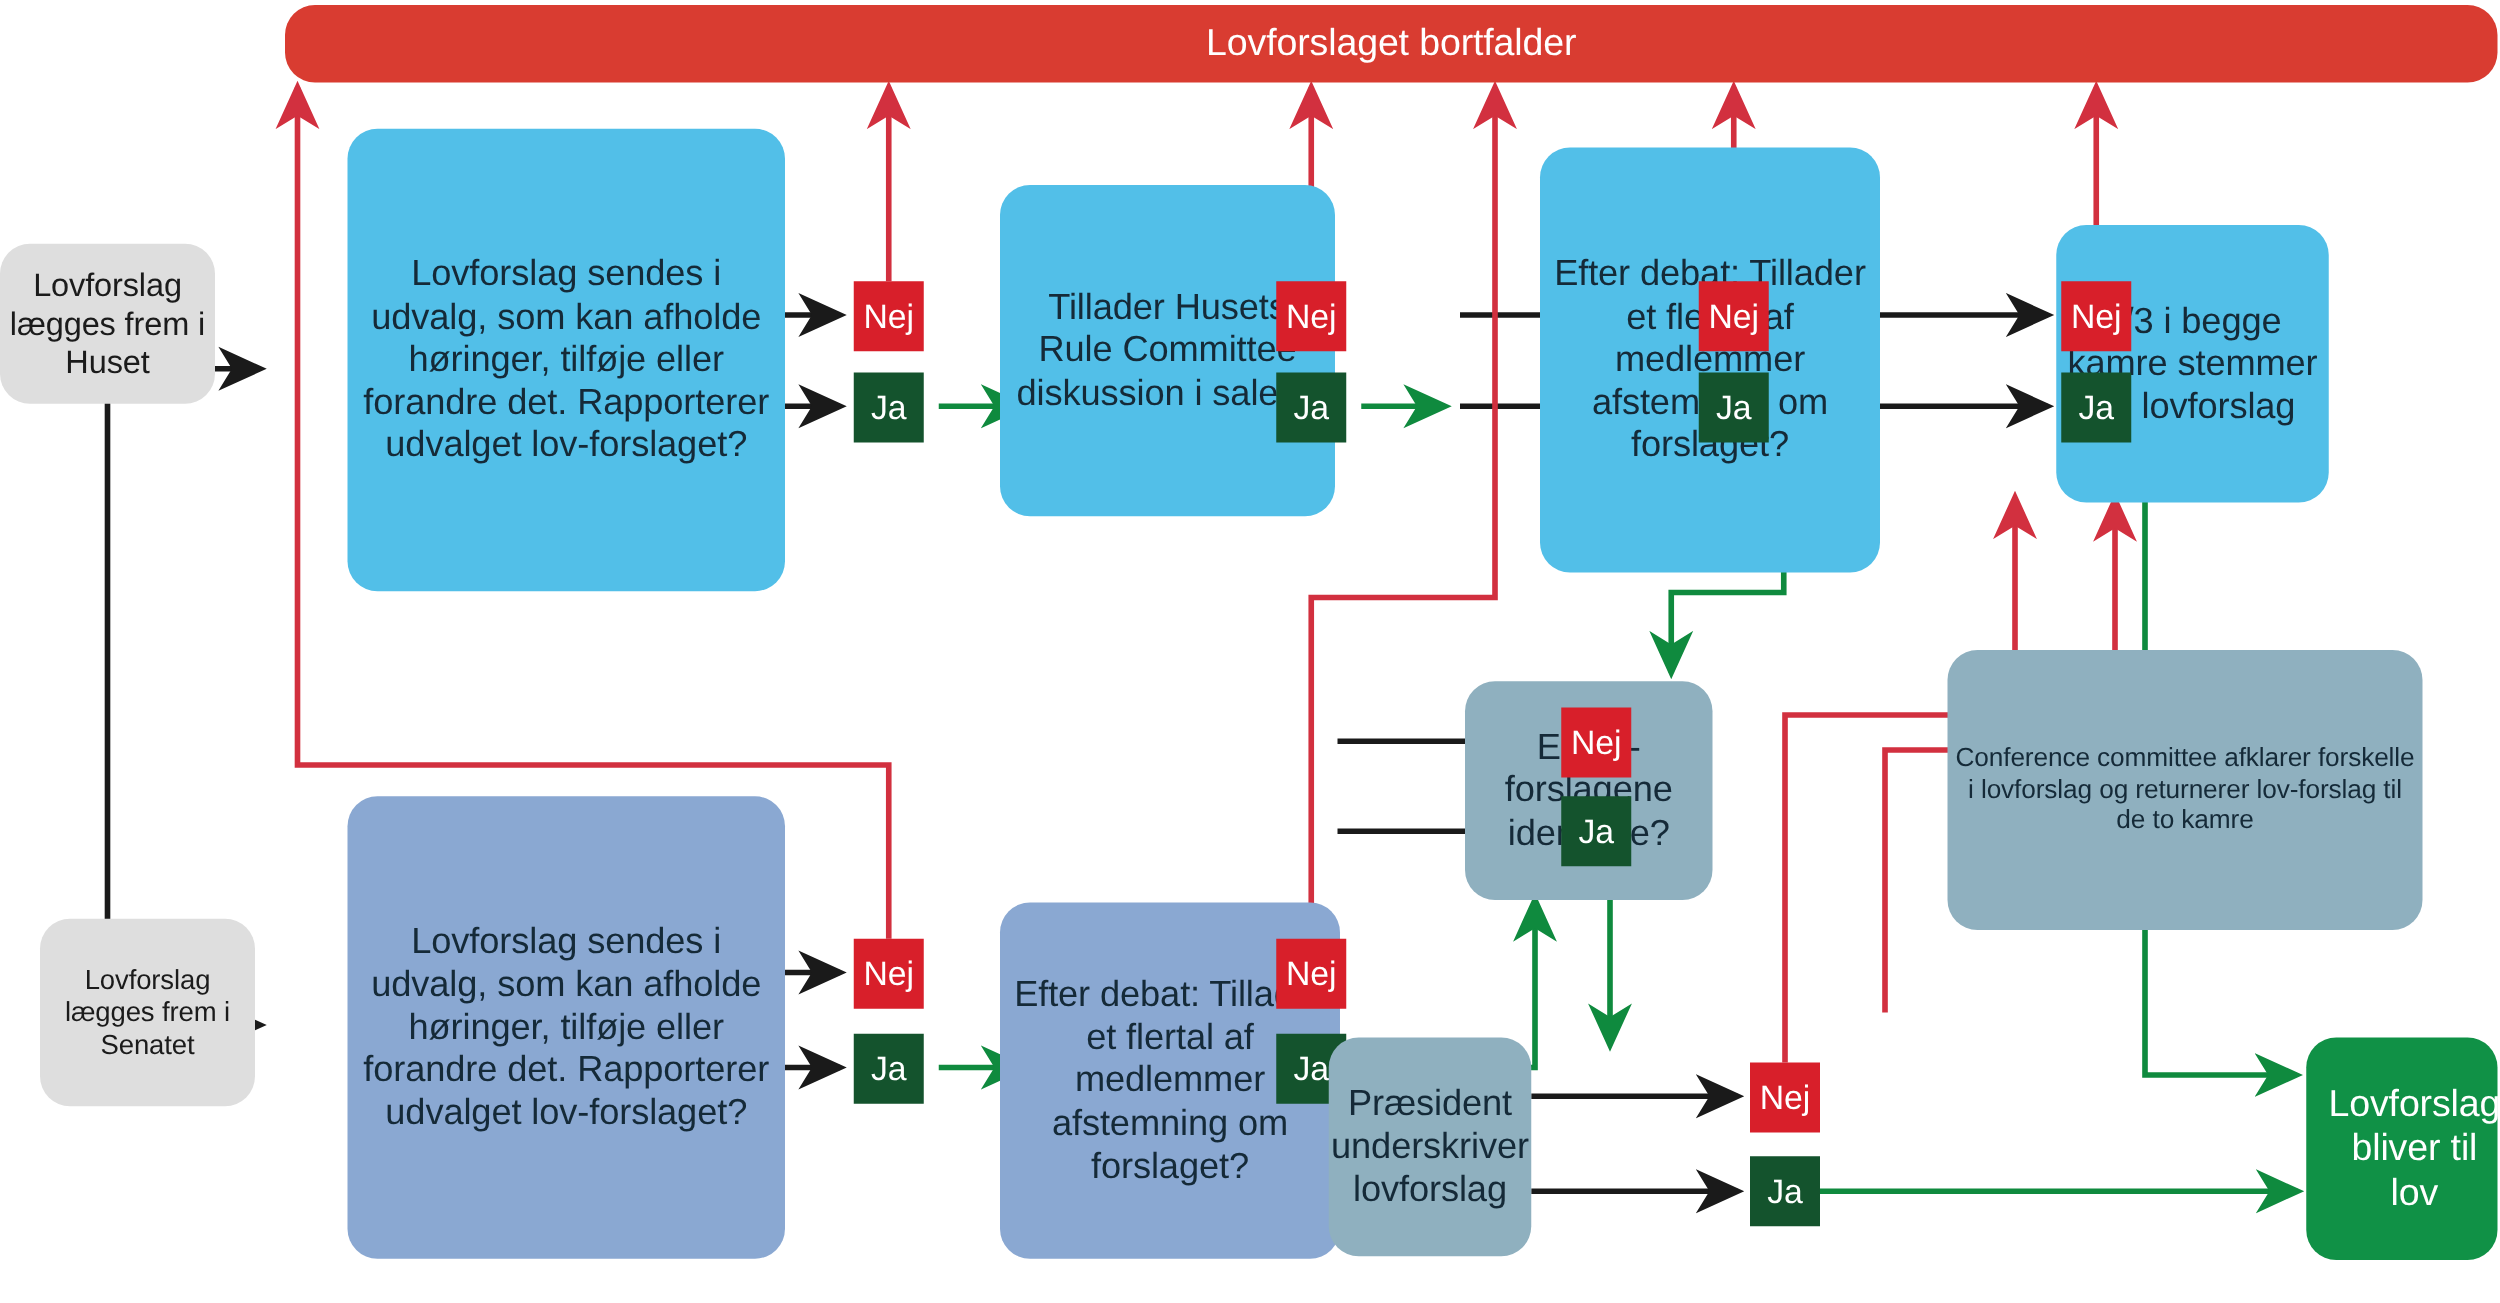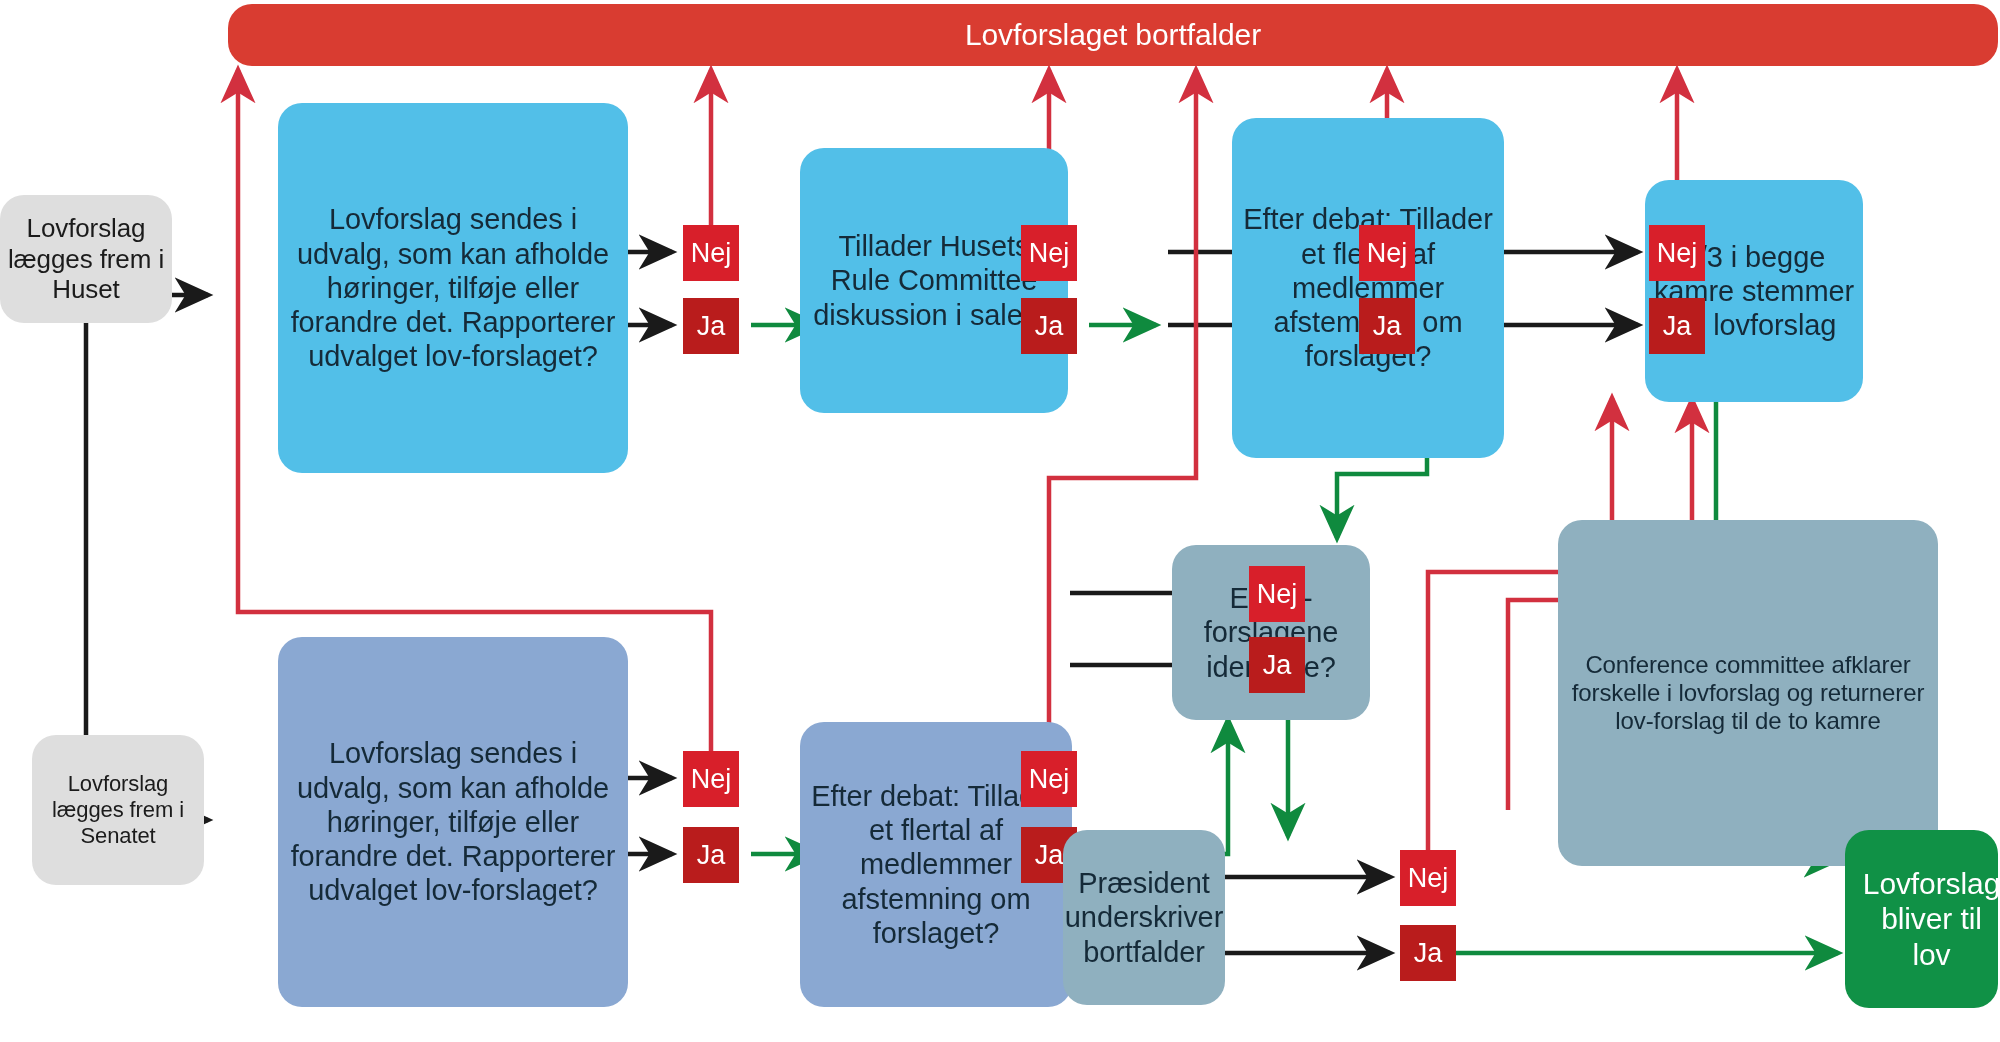--- a/index.html
+++ b/index.html
@@ -14,21 +14,21 @@
   .gray{background:#dedede;color:#1b1b1b;}
   .cyan{background:#52bfe8;}
   .steelblue{background:#8aa8d2;}
   .slate{background:#8fb0bf;}
   .banner{background:#d93c31;color:#ffffff;}
   .success{background:#109146;color:#ffffff;padding-left:20px;}
 
   .tag{position:absolute;box-sizing:border-box;display:flex;align-items:center;justify-content:center;
        color:#fff;font-size:27px;line-height:1;}
   .tag-nej{background:#d81f2a;}
-  .tag-ja{background:#b91c1c;}
+  .tag-ja{background:#14532d;}
 </style>
 </head>
 <body>
 
 <div id="stage">
 
   <svg id="wires" viewBox="0 0 2000 1042">
     <defs>
       <marker id="ah-black" markerWidth="9" markerHeight="9" refX="7.4" refY="4.5" orient="auto" markerUnits="strokeWidth">
         <path d="M0,0.6 L8.6,4.5 L0,8.4 L2.4,4.5 Z" fill="#1a1a1a"></path>
@@ -191,26 +191,26 @@
     <span>Er lov-forslagene identiske?</span>
   </div>
 
   <div class="tag tag-nej" style="left:1249px;top:566px;width:56px;height:56px;">
     <span>Nej</span>
   </div>
   <div class="tag tag-ja" style="left:1249px;top:637px;width:56px;height:56px;">
     <span>Ja</span>
   </div>
 
-  <div class="box slate" style="left:1558px;top:520px;width:380px;height:346px;font-size:24px;">
+  <div class="box slate" style="left:1558px;top:520px;width:380px;height:224px;font-size:21px;">
     <span>Conference committee afklarer forskelle i lovforslag og returnerer lov-forslag til de to kamre</span>
   </div>
 
   <div class="box slate" style="left:1063px;top:830px;width:162px;height:175px;font-size:29px;">
-    <span>Præsident underskriver bortfalder</span>
+    <span>Præsident underskriver lovforslag</span>
   </div>
 
   <div class="tag tag-nej" style="left:1400px;top:850px;width:56px;height:56px;">
     <span>Nej</span>
   </div>
   <div class="tag tag-ja" style="left:1400px;top:925px;width:56px;height:56px;">
     <span>Ja</span>
   </div>
 
   <div class="box success" style="left:1845px;top:830px;width:153px;height:178px;font-size:30px;">

